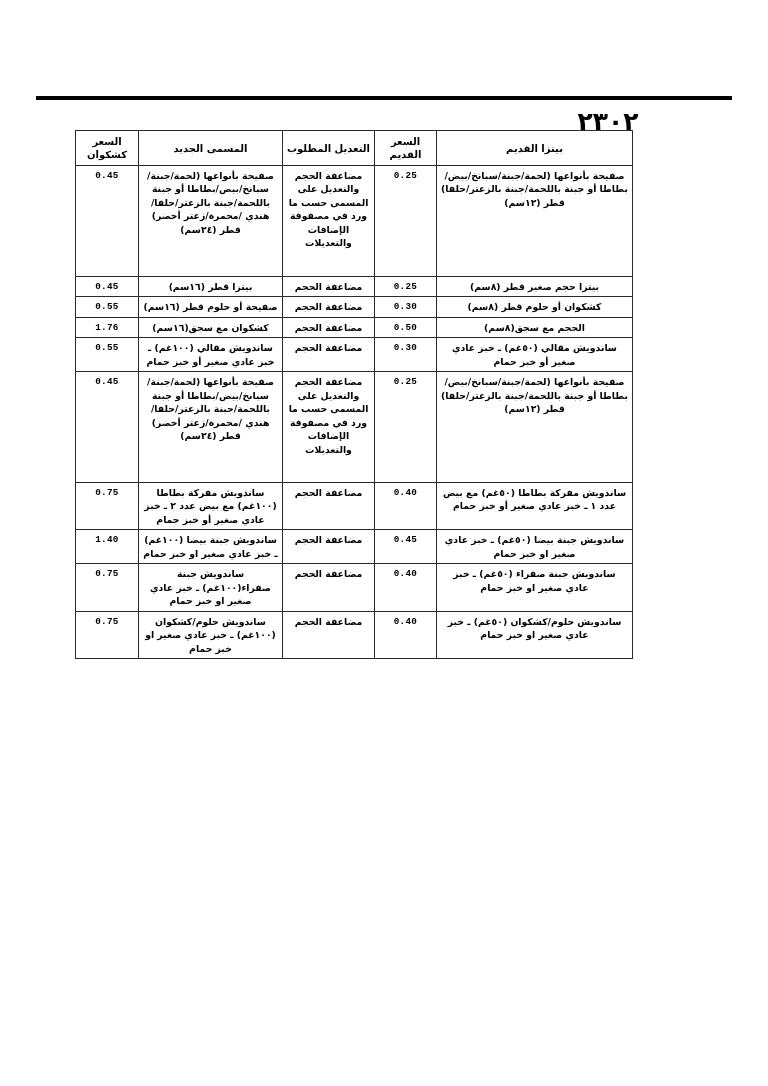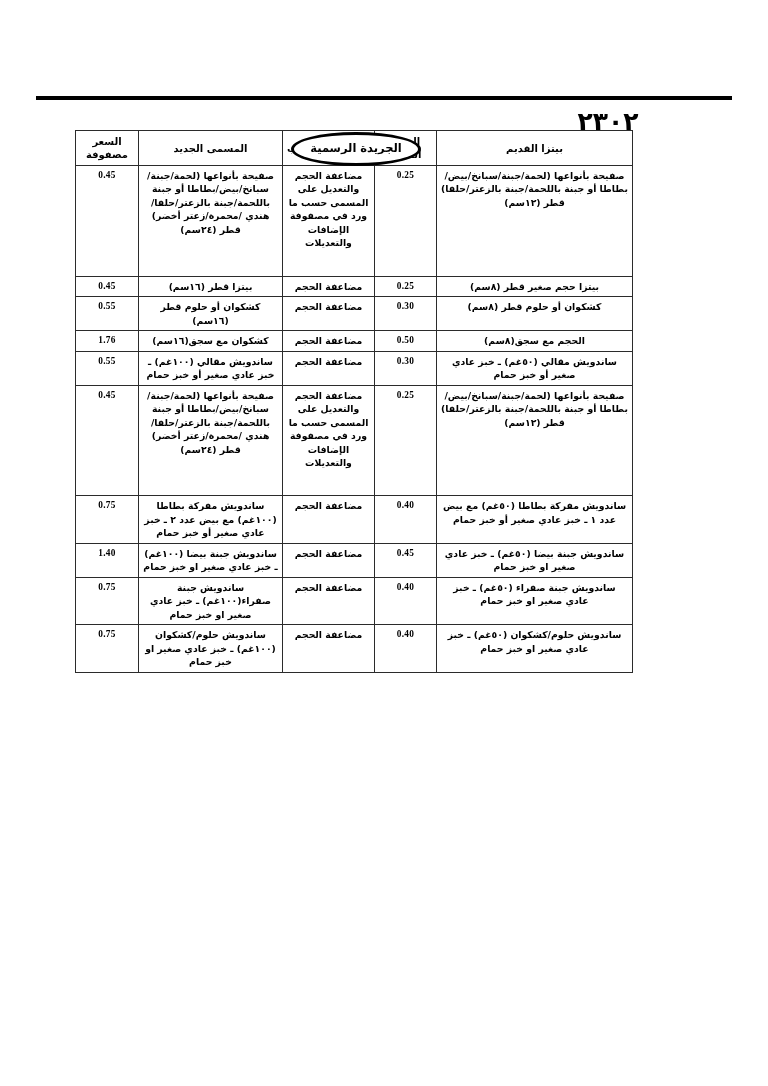--- a/index.html
+++ b/index.html
@@ -100,41 +100,38 @@
   }
   
   col.c-old-name   { width: 196px; }
   col.c-old-price  { width: 62px;  }
   col.c-amend      { width: 92px;  }
   col.c-new-name   { width: 144px; }
   col.c-new-price  { width: 63px;  }
 
   td.price {
     vertical-align: top;
-    font-family: Liberation Serif, serif;
+    font-family: Liberation Mono, monospace;
     font-weight: 400;
     font-size: 12px;
     letter-spacing: 0.3px;
     direction: ltr;
     margin-top: 12px;
   }
   td.name-cell { letter-spacing: -0.1px; }
   td.amend-cell { letter-spacing: -0.1px; }
 
   
   tr.tall td { padding-bottom: 26px; }
 </style>
 </head>
 <body>
 
 <div class="page-header">
   <div class="header-rule"></div>
-  <div class="header-badge">
-    <span>الجريدة الرسمية</span>
-  </div>
   <div class="page-number">٢٣٠٢</div>
 </div>
 
 <div class="table-wrap">
   <table class="gazette">
     <colgroup>
       <col class="c-old-name">
       <col class="c-old-price">
       <col class="c-amend">
       <col class="c-new-name">
@@ -144,21 +141,21 @@
       <tr>
         <th>بيتزا القديم</th>
         <th>
           <div>السعر</div>
           <div>القديم</div>
         </th>
         <th>التعديل المطلوب</th>
         <th>المسمى الجديد</th>
         <th>
           <div>السعر</div>
-          <div>مصفوفة</div>
+          <div>كشكوان</div>
         </th>
       </tr>
     </thead>
     <tbody id="table-body">
         <tr class="tall">
           <td class="name-cell">صفيحة بأنواعها (لحمة/جبنة/سبانخ/بيض/بطاطا أو جبنة باللحمة/جبنة بالزعتر/حلفا) قطر (١٢سم)</td>
           <td class="price">0.25</td>
           <td class="amend-cell">مضاعفة الحجم والتعديل على المسمى حسب ما ورد في مصفوفة الإضافات والتعديلات</td>
           <td class="name-cell">صفيحة بأنواعها (لحمة/جبنة/سبانخ/بيض/بطاطا أو جبنة باللحمة/جبنة بالزعتر/حلفا/ هندي /محمرة/زعتر أخضر) قطر (٢٤سم)</td>
           <td class="price">0.45</td>
@@ -167,21 +164,21 @@
           <td class="name-cell">بيتزا حجم صغير قطر (٨سم)</td>
           <td class="price">0.25</td>
           <td class="amend-cell">مضاعفة الحجم</td>
           <td class="name-cell">بيتزا قطر (١٦سم)</td>
           <td class="price">0.45</td>
         </tr>
         <tr>
           <td class="name-cell">كشكوان أو حلوم قطر (٨سم)</td>
           <td class="price">0.30</td>
           <td class="amend-cell">مضاعفة الحجم</td>
-          <td class="name-cell">كشكوان أو حلوم قطر (١٦سم)</td>
+          <td class="name-cell">صفيحة أو حلوم قطر (١٦سم)</td>
           <td class="price">0.55</td>
         </tr>
         <tr>
           <td class="name-cell">الحجم مع سجق(٨سم)</td>
           <td class="price">0.50</td>
           <td class="amend-cell">مضاعفة الحجم</td>
           <td class="name-cell">كشكوان مع سجق(١٦سم)</td>
           <td class="price">1.76</td>
         </tr>
         <tr>

